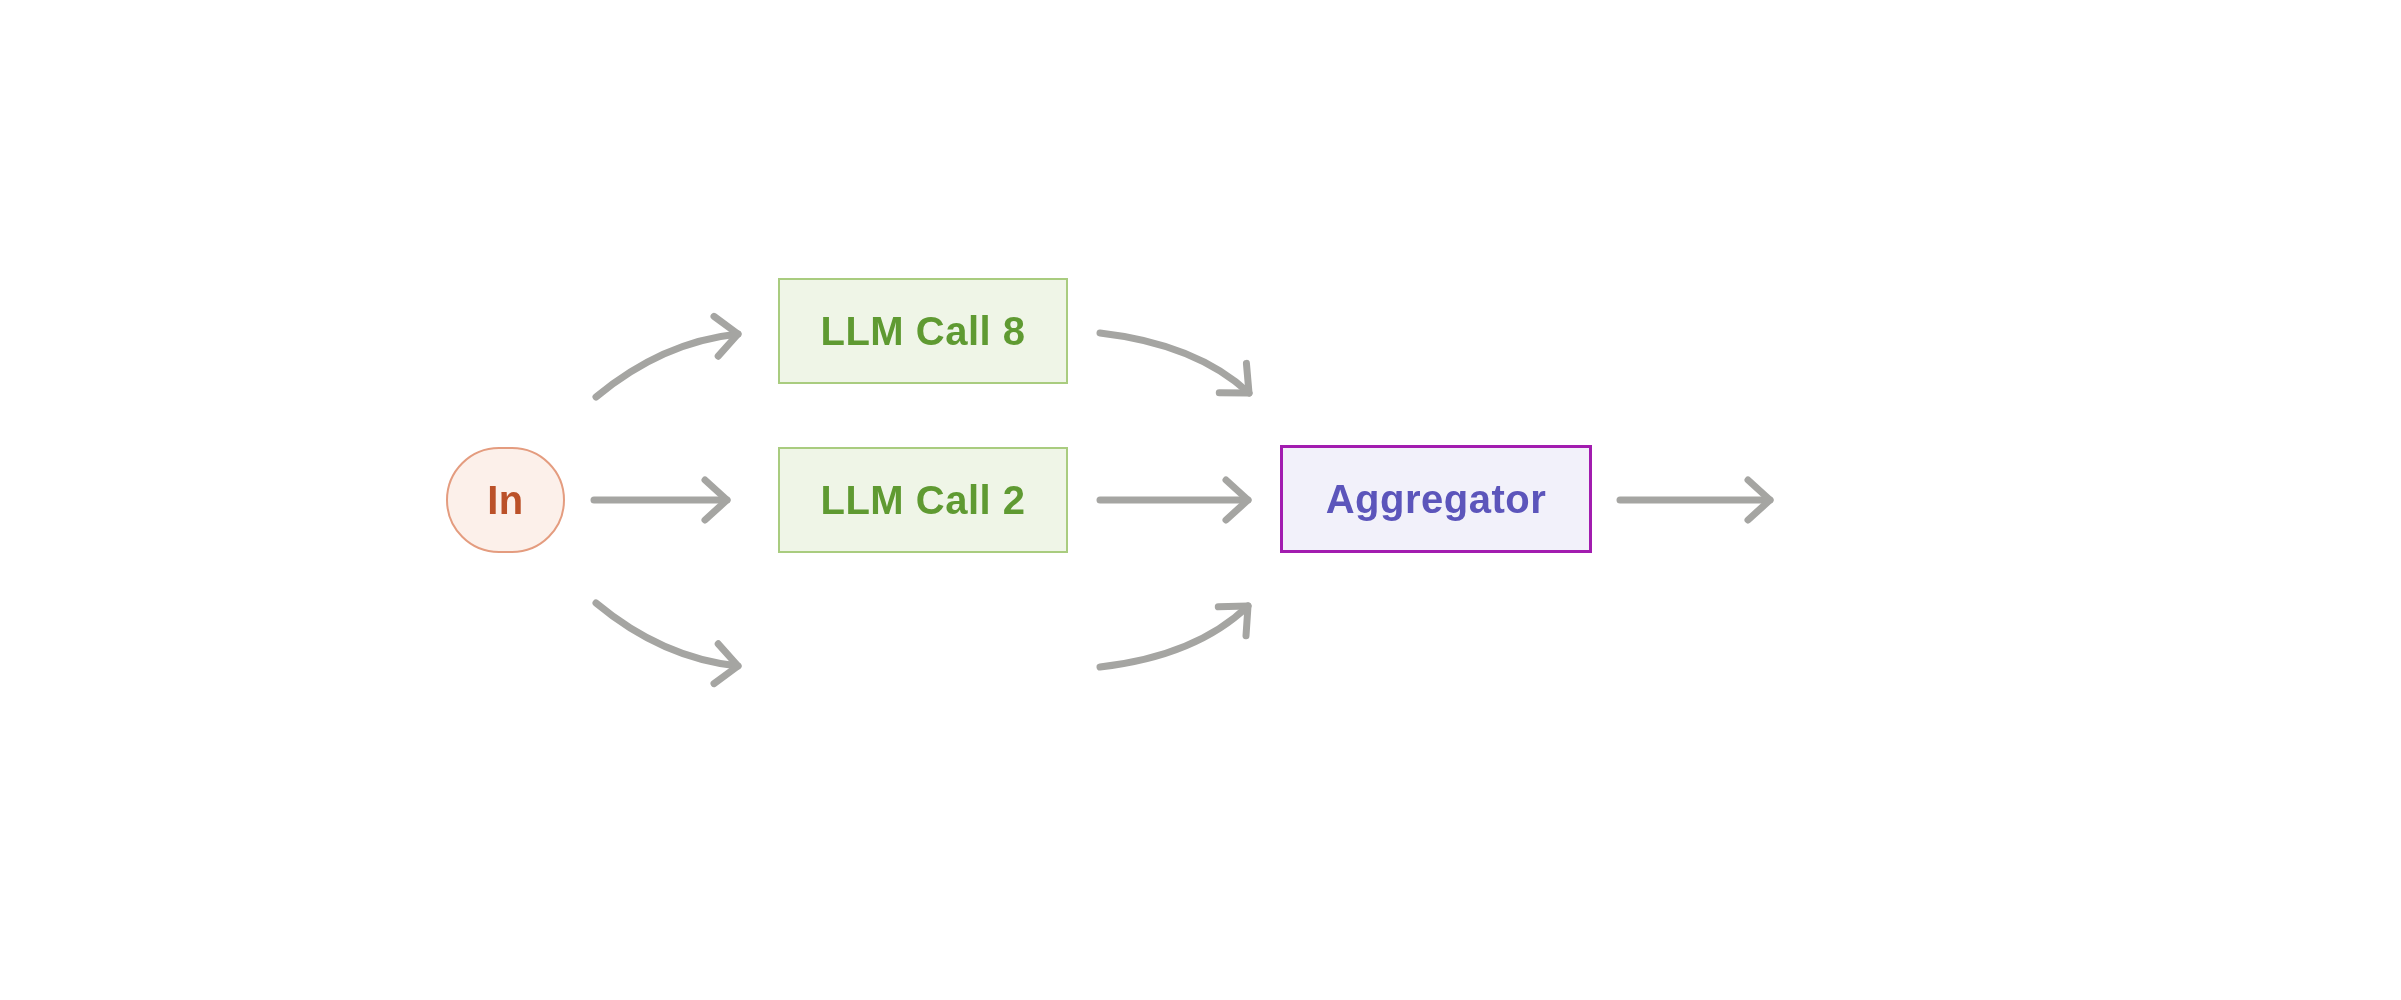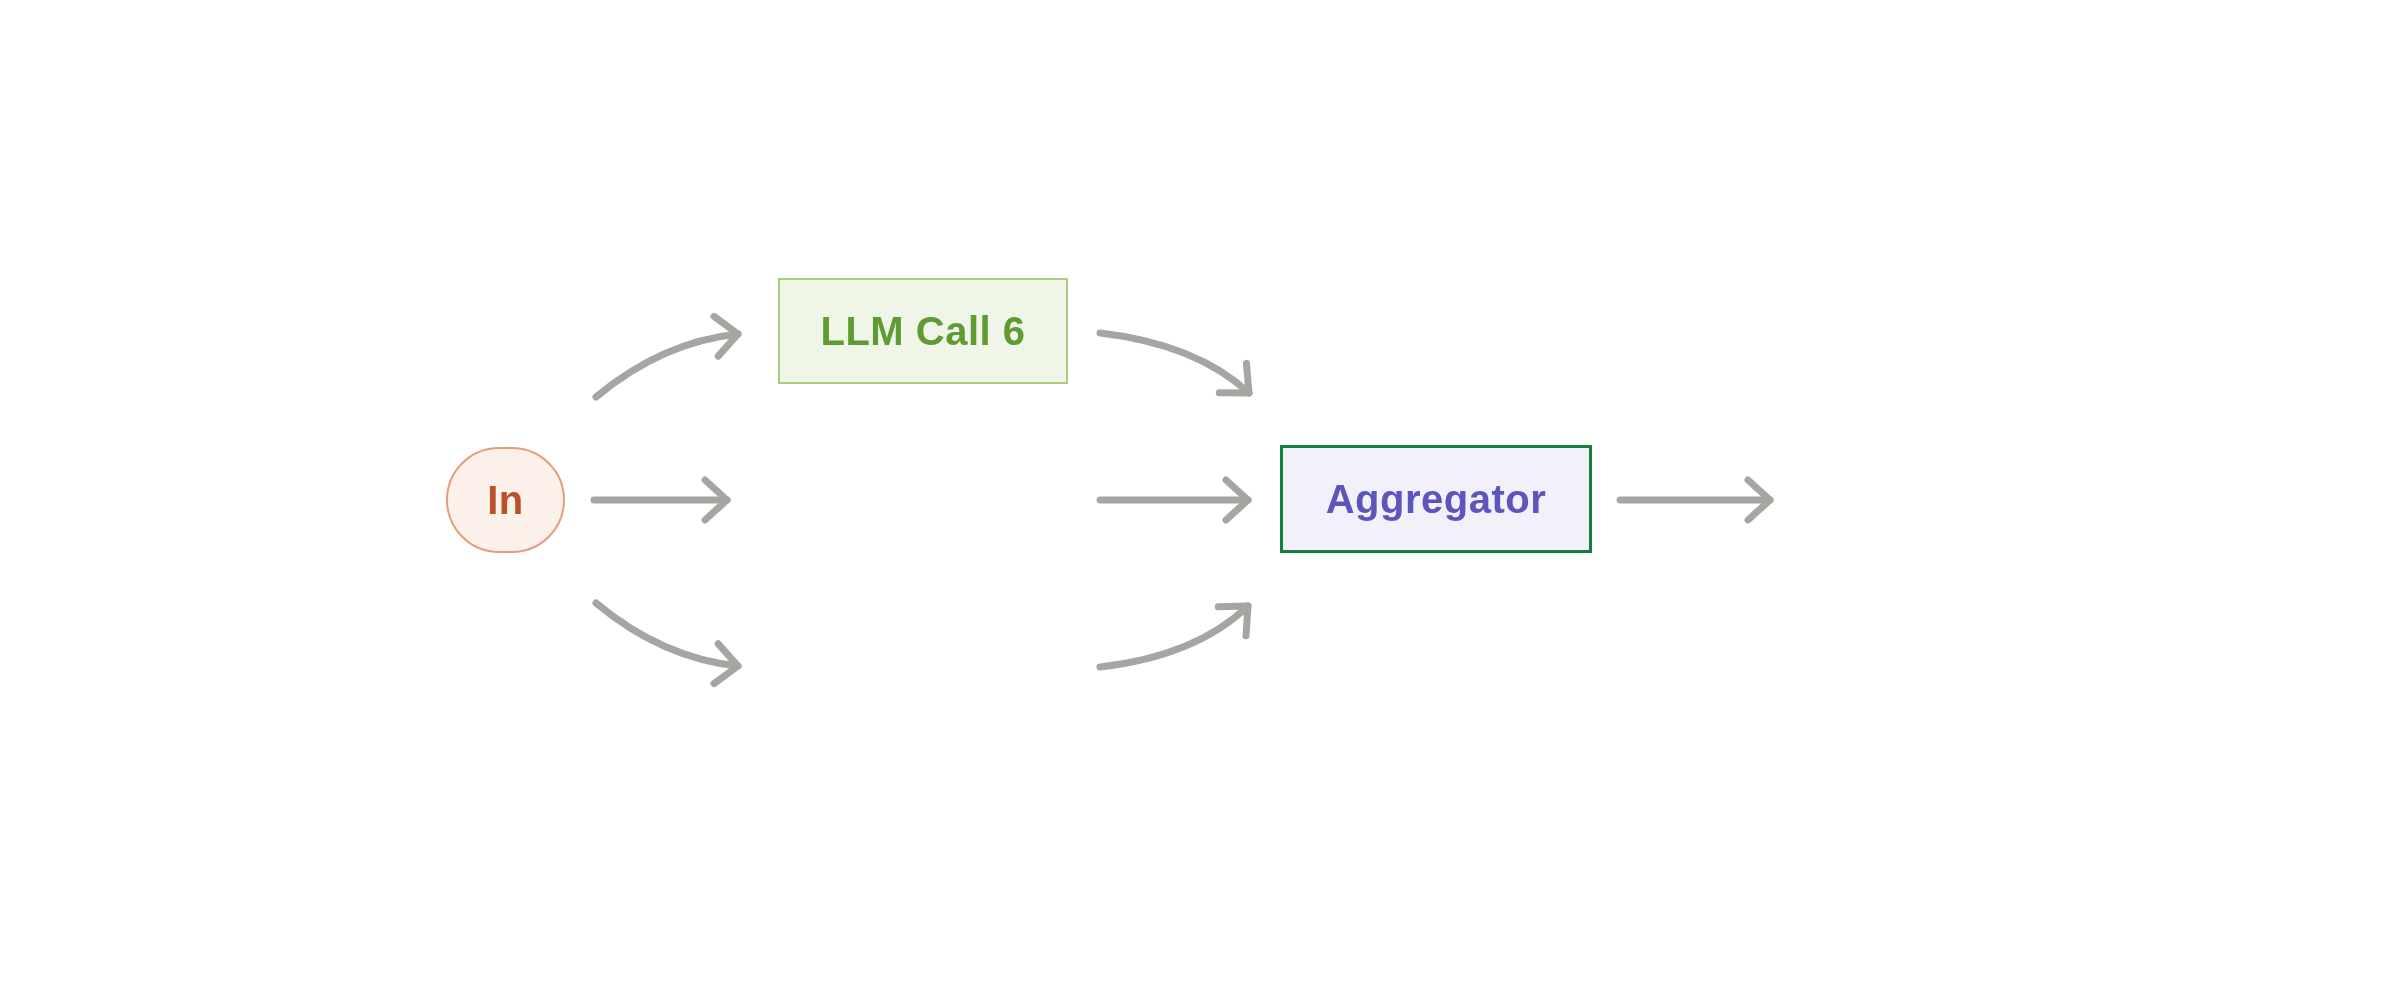--- a/index.html
+++ b/index.html
@@ -63,21 +63,21 @@
     color: #5f9a32;
     left: 778px;
     width: 290px;
     height: 106px;
   }
   .node-llm1 { top: 278px; }
   .node-llm2 { top: 447px; }
   .node-llm3 { top: 614px; }
   .node-aggregator {
     background: #f2f1fa;
-    border: 3px solid #15803d;
+    border: 3px solid #a21caf;
     color: #5c55bb;
     left: 1280px;
     top: 445px;
     width: 312px;
     height: 108px;
   }
 </style>
 </head>
 <body>
 
@@ -99,23 +99,26 @@
     <path class="edge" d="M 1100 667 Q 1196 656 1248 606" marker-end="url(#chevron)"></path>
 
     <path class="edge" d="M 1620 500 L 1770 500" marker-end="url(#chevron)"></path>
   </svg>
 
   <div class="node terminal node-in">
     <span>In</span>
   </div>
 
   <div class="node llm-box node-llm1">
-    <span>LLM Call 6</span>
+    <span>LLM Call 8</span>
   </div>
 
+  <div class="node llm-box node-llm2">
+    <span>LLM Call 2</span>
+  </div>
 
 
   <div class="node node-aggregator">
     <span>Aggregator</span>
   </div>
 
 
 </div>
 
 </body></html>

